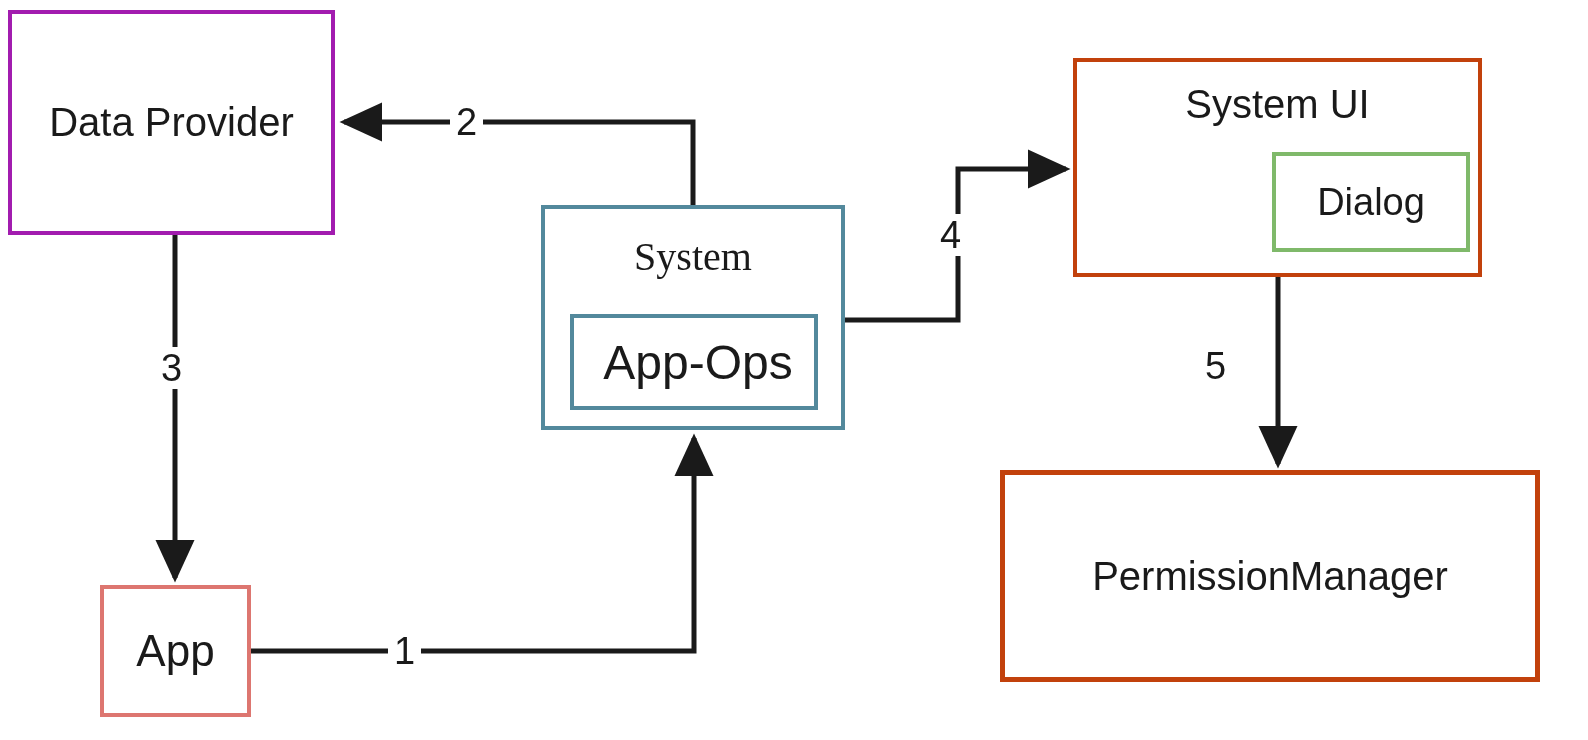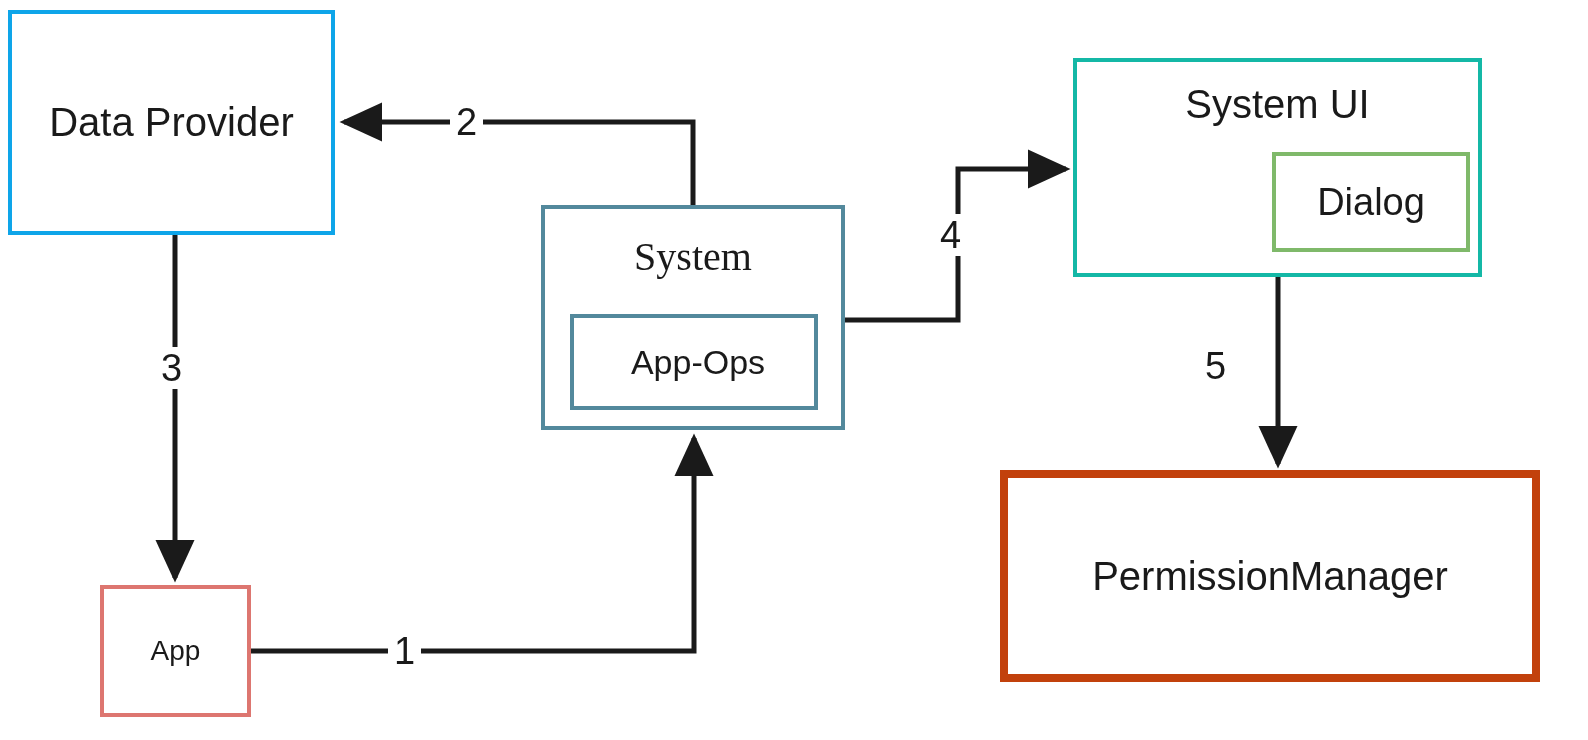--- a/index.html
+++ b/index.html
@@ -31,66 +31,66 @@
     justify-content: center;
   }
   .node > .node-label {
     font-family: "Liberation Sans", sans-serif;
     color: #1a1a1a;
     white-space: nowrap;
   }
   
   #node-data-provider {
     left: 8px; top: 10px; width: 327px; height: 225px;
-    border: 4px solid #0ea5e9;
+    border: 4px solid #a21caf;
     align-items: center;
   }
   #node-data-provider .node-label { font-size: 40px; }
 
   #node-app {
     left: 100px; top: 585px; width: 151px; height: 132px;
     border: 4px solid #dd7670;
     align-items: center;
   }
-  #node-app .node-label { font-size: 28px; text-align: right; }
+  #node-app .node-label { font-size: 44px; text-align: right; }
 
   #node-system {
     left: 541px; top: 205px; width: 304px; height: 225px;
     border: 4px solid #53899c;
     align-items: flex-start;
     padding-top: 24px;
   }
   #node-system .node-label { font-size: 40px; font-family: Liberation Serif, serif; }
 
   #node-app-ops {
     left: 570px; top: 314px; width: 248px; height: 96px;
     border: 4px solid #53899c;
     align-items: center;
   }
-  #node-app-ops .node-label { font-size: 34px; margin-left: 8px; }
+  #node-app-ops .node-label { font-size: 48px; margin-left: 8px; }
 
   #node-system-ui {
     left: 1073px; top: 58px; width: 409px; height: 219px;
-    border: 4px solid #14b8a6;
+    border: 4px solid #c2410c;
     align-items: flex-start;
     padding-top: 20px;
   }
   #node-system-ui .node-label { font-size: 40px; }
 
   #node-dialog {
     left: 1272px; top: 152px; width: 198px; height: 100px;
     border: 4px solid #7fb96a;
     align-items: center;
     justify-content: center;
   }
   #node-dialog .node-label { font-size: 38px; }
 
   #node-permission-manager {
     left: 1000px; top: 470px; width: 540px; height: 212px;
-    border: 8px solid #c2410c;
+    border: 5px solid #c2410c;
     align-items: center;
   }
   #node-permission-manager .node-label { font-size: 40px; }
 
   
   .edge-label {
     position: absolute;
     font-family: "Liberation Sans", sans-serif;
     font-size: 38px;
     color: #1a1a1a;

